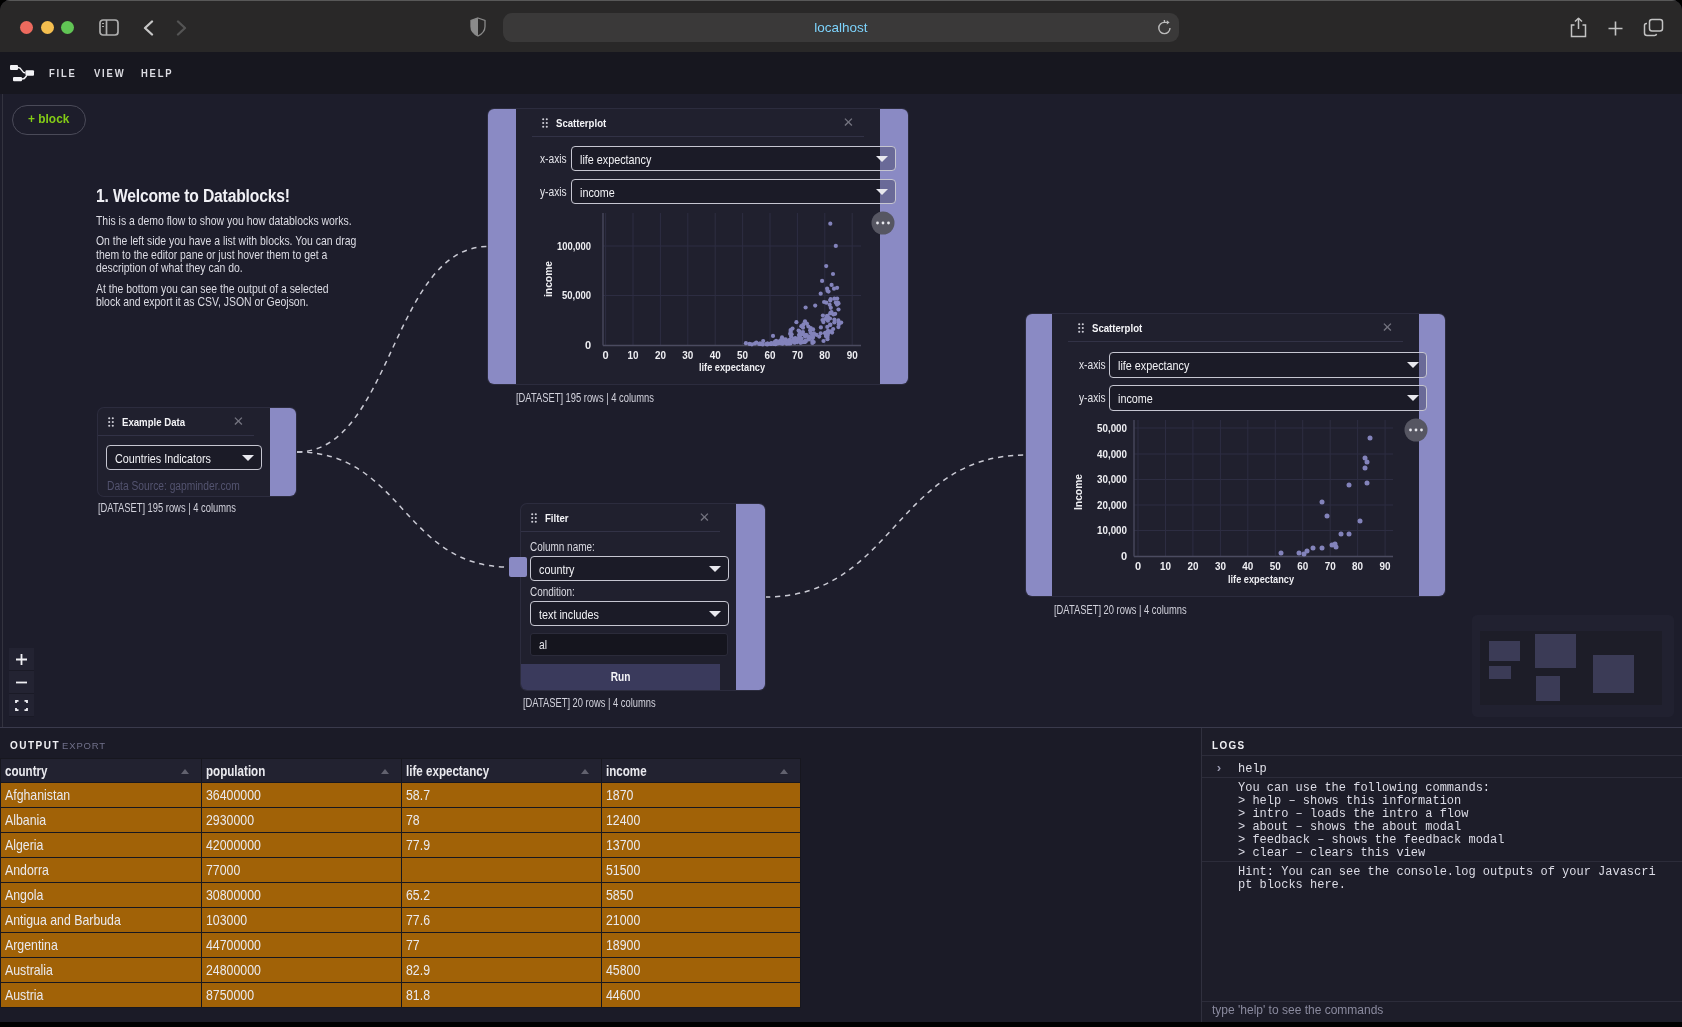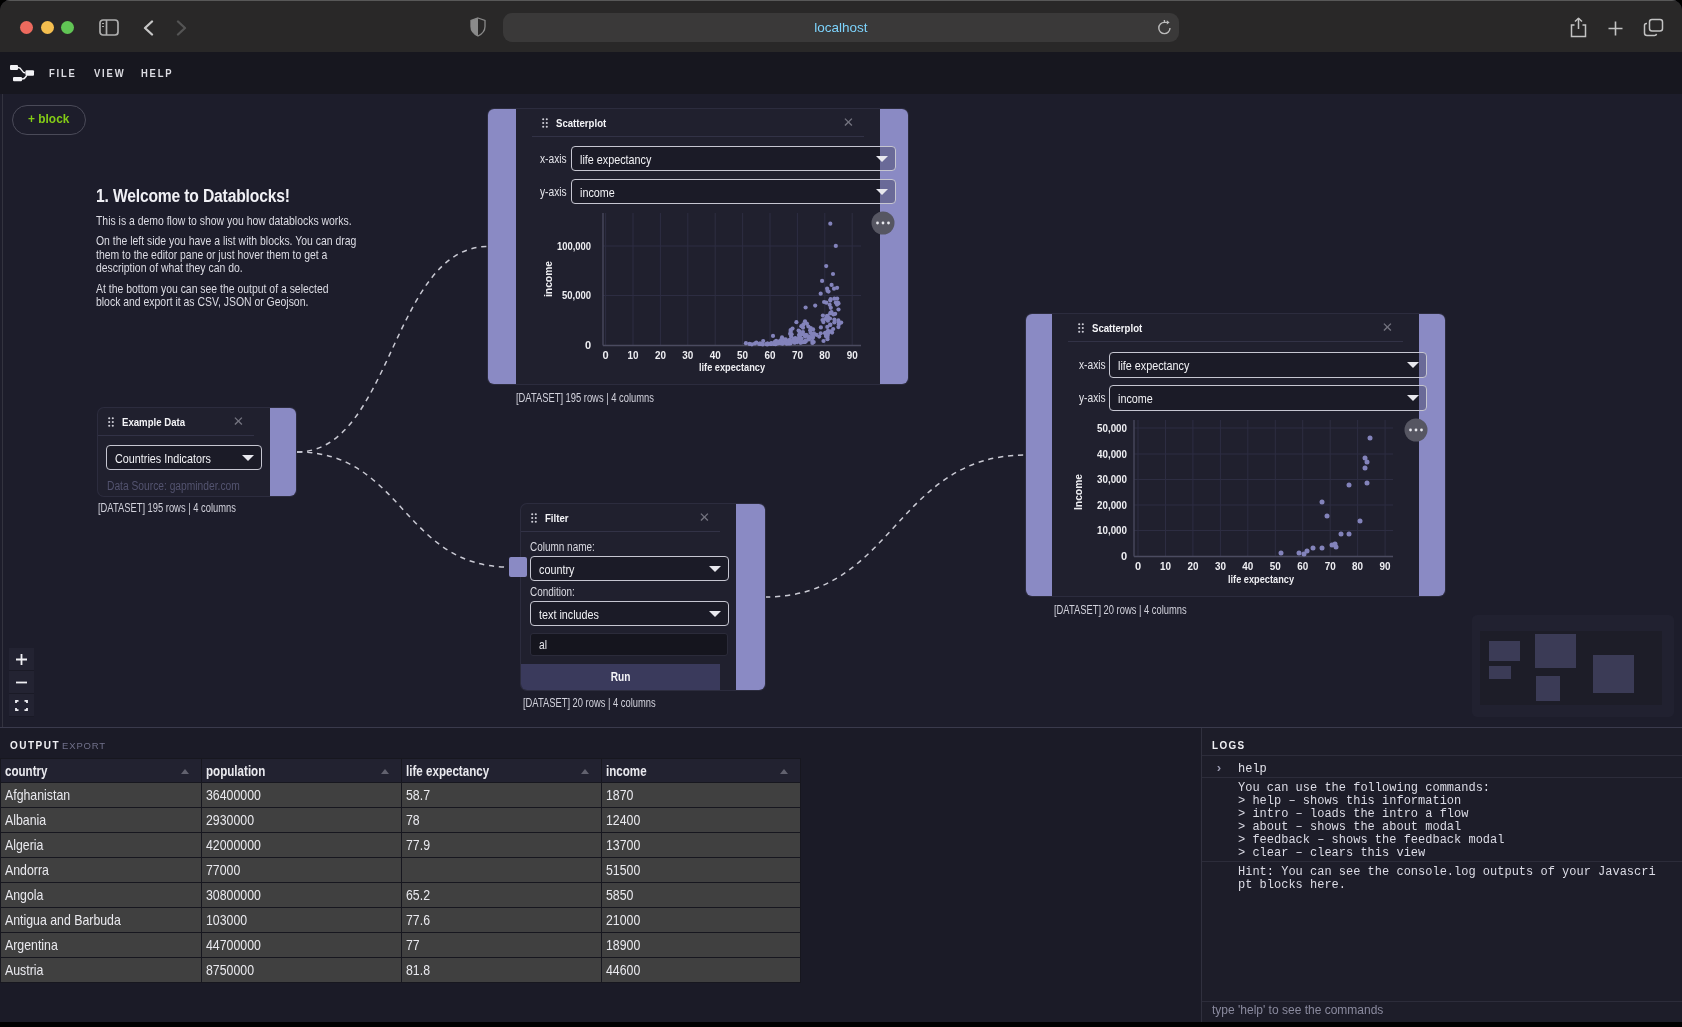--- a/index.html
+++ b/index.html
@@ -62,21 +62,21 @@
   .minimap .mr { position:absolute; background:#3b3b56; }
 
   
   .bottom { position:absolute; left:0; top:727px; width:1682px; height:295px; background:#1b1b27;
     border-top:1px solid #3a3a4c; }
   .ohead { position:absolute; left:10px; top:11px; font-size:11.5px; }
   .ohead b { color:#f0f0f4; display:inline-block; font-size:10px; letter-spacing:1.5px; } .ohead span { color:#70708a; display:inline-block; font-size:9.5px; letter-spacing:0.8px; margin-left:2px; }
   table.out { position:absolute; left:0; top:30px; border-collapse:collapse; table-layout:fixed; width:800px;
     font-size:14.5px; color:#e9e9ee; }
   table.out td, table.out th { border:1px solid #17171f; height:25px; padding:0 0 0 4px; text-align:left;
-    font-weight:normal; overflow:hidden; white-space:nowrap; background:#404040; }
+    font-weight:normal; overflow:hidden; white-space:nowrap; background:#a16207; }
   table.out th { font-weight:bold; position:relative; background:#222230; height:24px; }
   table.out .arr { position:absolute; right:12px; top:10px; width:0; height:0;
     border-left:4px solid transparent; border-right:4px solid transparent; border-bottom:5px solid #62626f; }
 
   .logs { position:absolute; left:1201px; top:0; width:481px; height:295px; border-left:1px solid #30303e;
     background:#1d1d29; }
   .logs .ltitle { position:absolute; left:10px; top:11px; font-size:11px; font-weight:bold; letter-spacing:1.5px; color:#f0f0f4; display:inline-block; transform:scaleX(0.9); transform-origin:0 0; }
   .mono { font-family:"Liberation Mono", monospace; }
   .h8 { display:inline-block; transform:scaleX(0.8); transform-origin:0 50%; white-space:nowrap; }
   .c8 { display:inline-block; transform:scaleX(0.85); transform-origin:0 50%; white-space:nowrap; }
@@ -671,20 +671,26 @@
             <td><span class="c8">77.6</span></td>
             <td><span class="c8">21000</span></td>
           </tr>
       <tr>
             <td><span class="c8">Argentina</span></td>
             <td><span class="c8">44700000</span></td>
             <td><span class="c8">77</span></td>
             <td><span class="c8">18900</span></td>
           </tr>
       <tr>
+            <td><span class="c8">Australia</span></td>
+            <td><span class="c8">24800000</span></td>
+            <td><span class="c8">82.9</span></td>
+            <td><span class="c8">45800</span></td>
+          </tr>
+      <tr>
             <td><span class="c8">Austria</span></td>
             <td><span class="c8">8750000</span></td>
             <td><span class="c8">81.8</span></td>
             <td><span class="c8">44600</span></td>
           </tr>
     </tbody>
       </table>
     <div class="logs">
       <div class="ltitle">LOGS</div>
       <div style="position:absolute;left:0;top:27px;right:0;height:1px;background:#2c2c3a;"></div>

